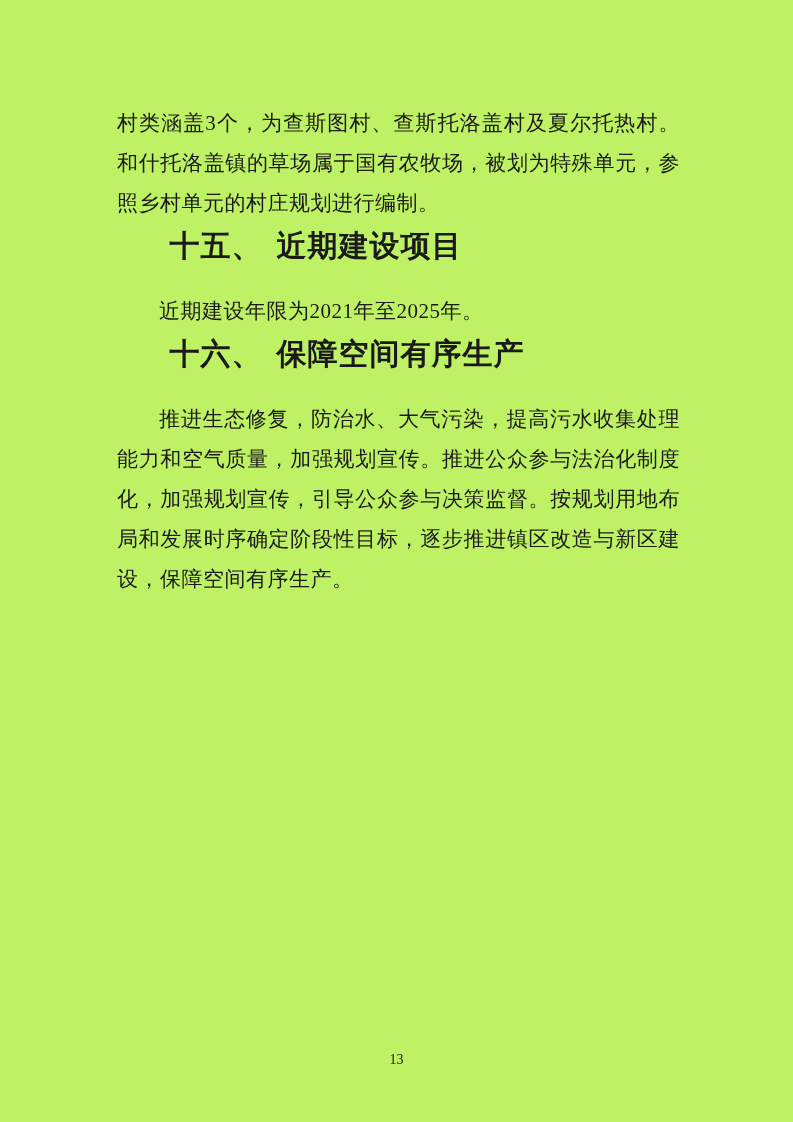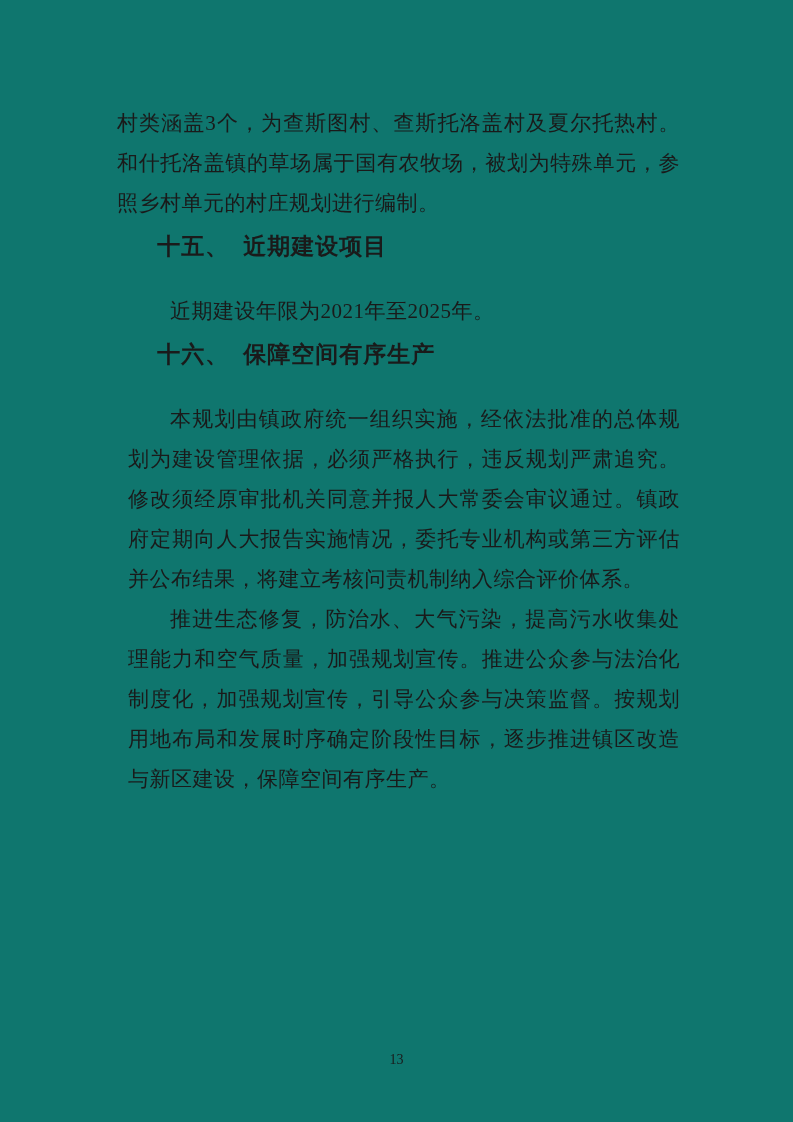--- a/index.html
+++ b/index.html
@@ -4,48 +4,47 @@
 <style>
   html, body {
     margin: 0;
     padding: 0;
     background: #ffffff;
   }
   .page {
     position: relative;
     width: 793px;
     height: 1122px;
-    background: #0f766e;
+    background: #bef264;
     overflow: hidden;
     font-family: "Liberation Serif", "DejaVu Serif", serif;
     color: #1a1a1a;
   }
   .content {
     position: absolute;
     top: 103px;
     left: 117px;
     right: 113px;
   }
   .body-text {
     margin: 0;
     font-size: 21px;
     line-height: 40px;
     text-align: justify;
     text-justify: inter-character;
     letter-spacing: 0.5px;
   }
   .body-text.indent {
     text-indent: 2em;
-    margin-left: 11px;
   }
   .heading {
     margin: 3px 0 25px 0;
     font-family: "Liberation Sans", "DejaVu Sans", sans-serif;
     font-weight: 700;
-    font-size: 23px;
+    font-size: 30px;
     line-height: 40px;
     text-indent: 1.75em;
     letter-spacing: 1px;
   }
   .heading .num {
     margin-right: 14px;
   }
   .page-number {
     position: absolute;
     top: 1050px;
@@ -64,20 +63,19 @@
   <div class="content">
 
     <p class="body-text">村类涵盖3个，为查斯图村、查斯托洛盖村及夏尔托热村。和什托洛盖镇的草场属于国有农牧场，被划为特殊单元，参照乡村单元的村庄规划进行编制。</p>
 
     <h2 class="heading"><span class="num">十五、</span><span>近期建设项目</span></h2>
 
     <p class="body-text indent">近期建设年限为2021年至2025年。</p>
 
     <h2 class="heading"><span class="num">十六、</span><span>保障空间有序生产</span></h2>
 
-    <p class="body-text indent">本规划由镇政府统一组织实施，经依法批准的总体规划为建设管理依据，必须严格执行，违反规划严肃追究。修改须经原审批机关同意并报人大常委会审议通过。镇政府定期向人大报告实施情况，委托专业机构或第三方评估并公布结果，将建立考核问责机制纳入综合评价体系。</p>
 
     <p class="body-text indent">推进生态修复，防治水、大气污染，提高污水收集处理能力和空气质量，加强规划宣传。推进公众参与法治化制度化，加强规划宣传，引导公众参与决策监督。按规划用地布局和发展时序确定阶段性目标，逐步推进镇区改造与新区建设，保障空间有序生产。</p>
 
   </div>
 
   <div class="page-number">13</div>
 </div>
 
 </body></html>

